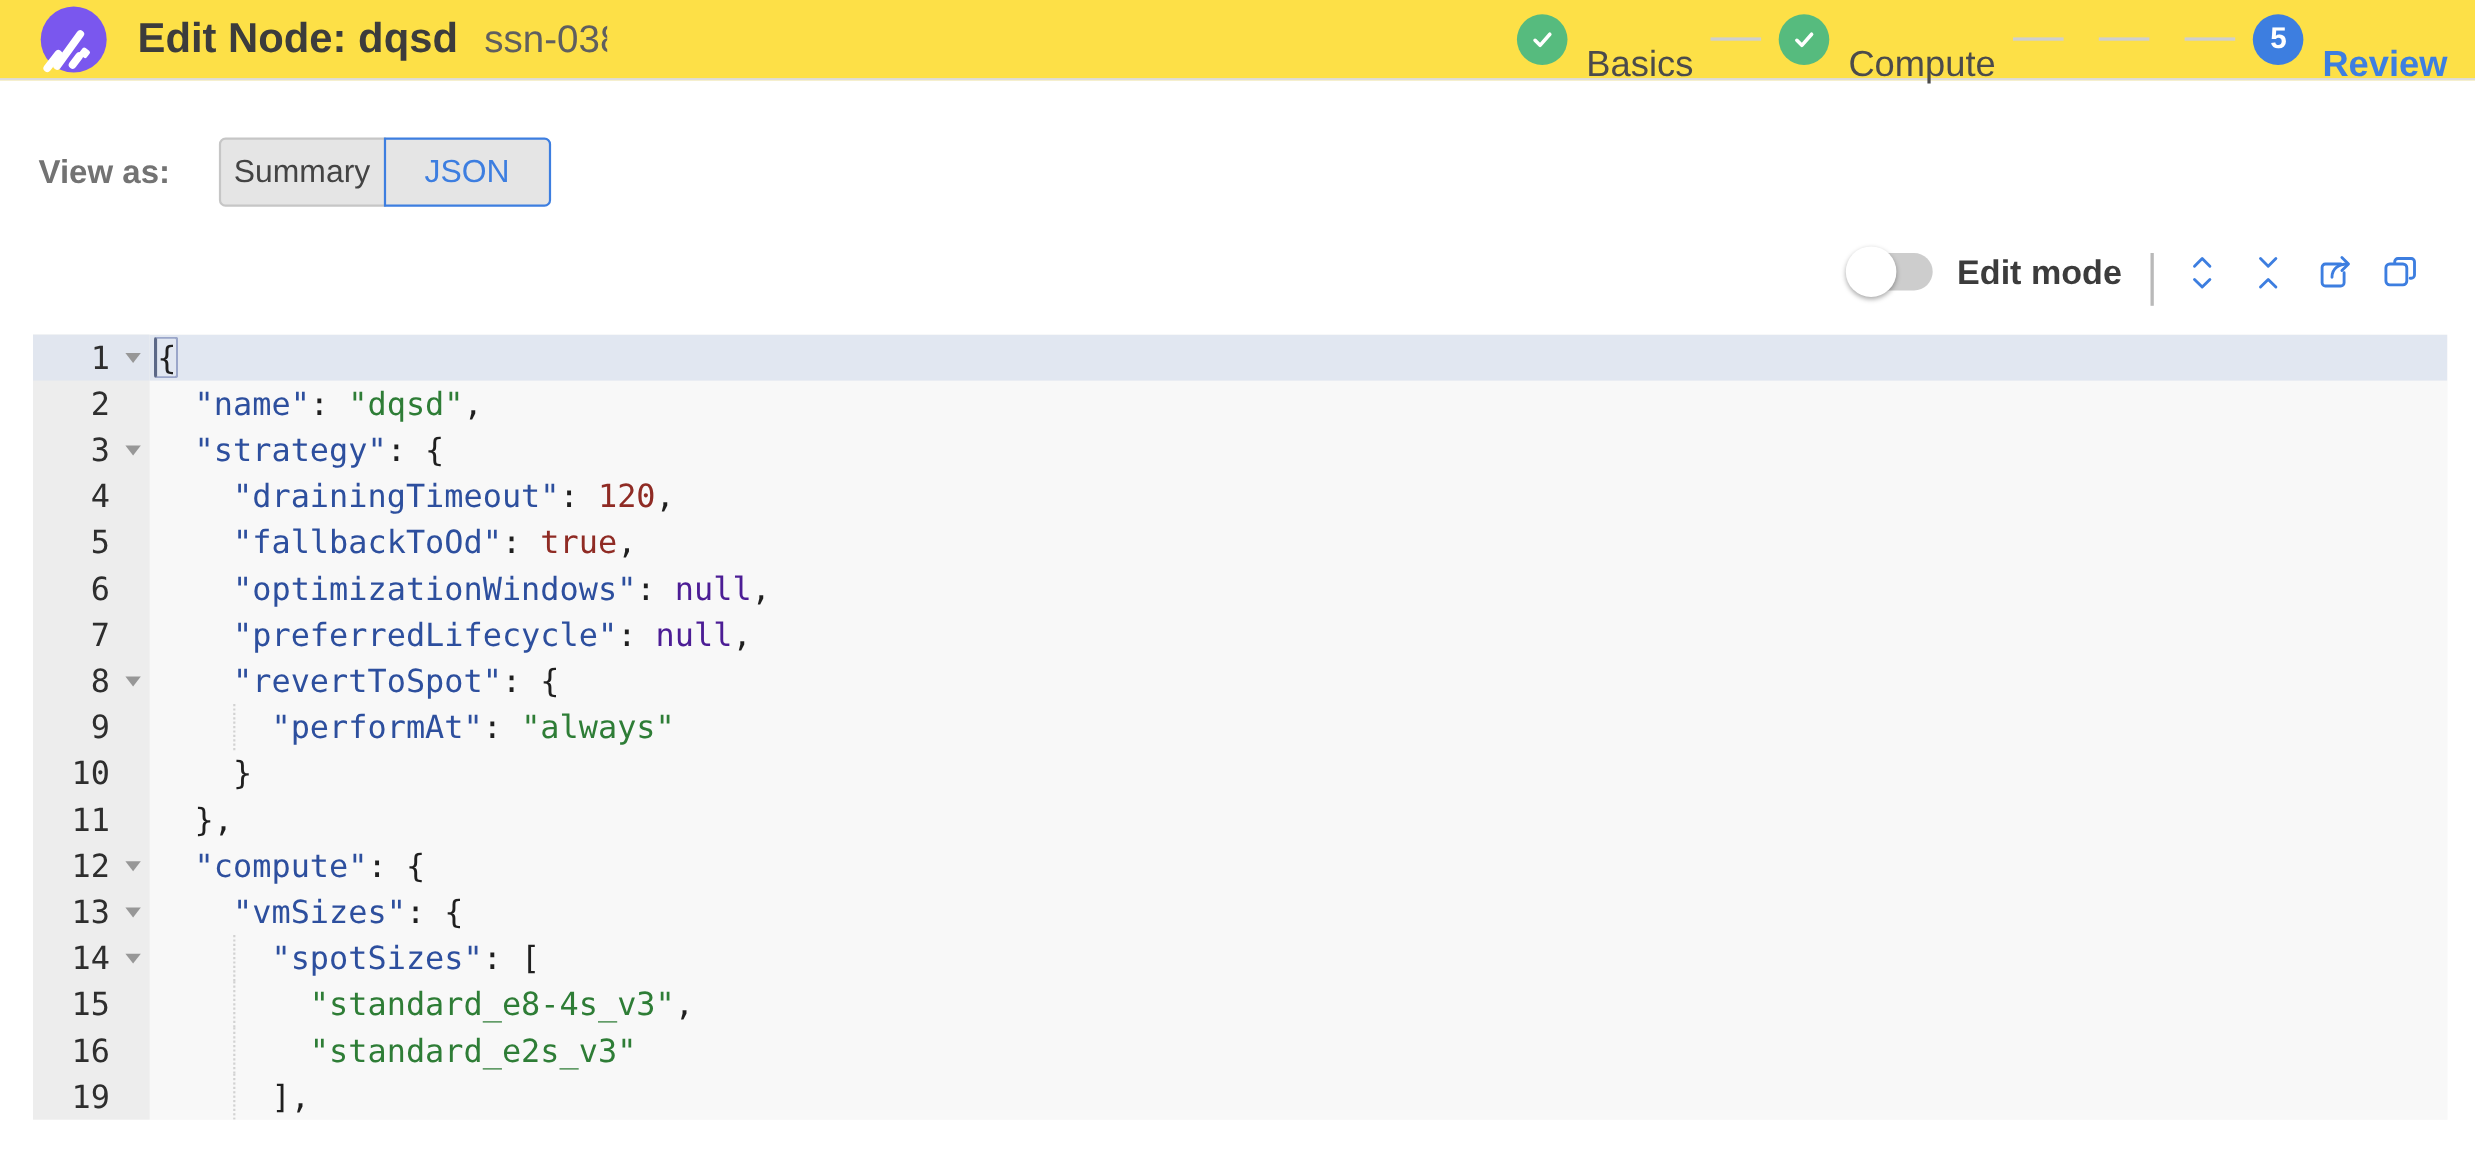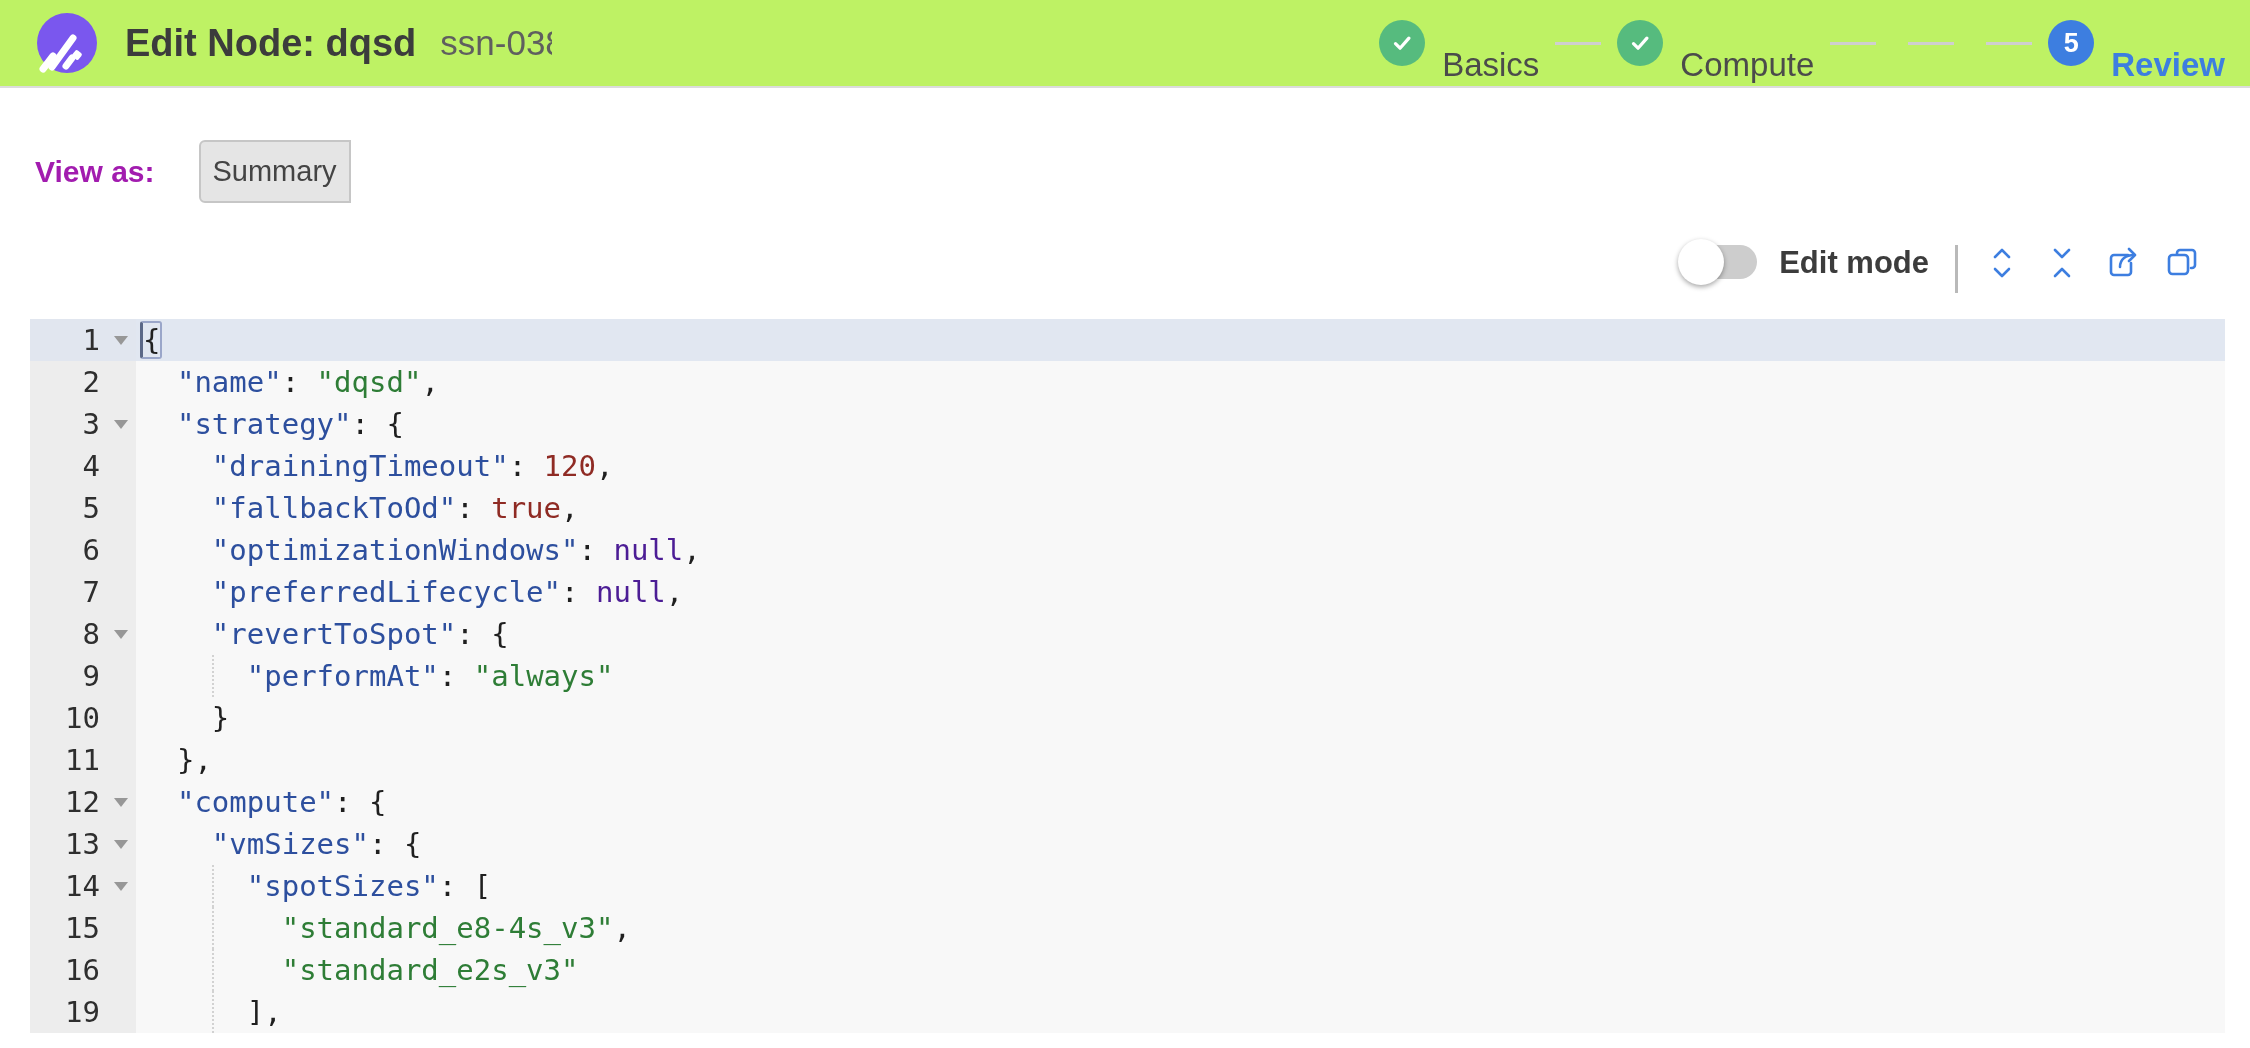--- a/index.html
+++ b/index.html
@@ -1,39 +1,39 @@
 <!DOCTYPE html>
 <html><head>
 <meta charset="utf-8">
 <style>
   * { margin: 0; padding: 0; box-sizing: border-box; }
   html, body { width: 2250px; height: 1048px; overflow: hidden; background: #fff;
                font-family: "Liberation Sans", sans-serif; }
 
   
-  .header { display: flex; align-items: center; height: 88px; padding: 0 25px 0 35px;
-            border-bottom: 2px solid #dcdcdc; background: #bef264; }
+  .header { display: flex; align-items: center; height: 73px; padding: 0 25px 0 35px;
+            border-bottom: 2px solid #dcdcdc; background: #fde047; }
   .logo { width: 64px; height: 64px; flex: none; margin-right: 26px; }
   .title { font-size: 38px; font-weight: 700; color: #3c3c3c; white-space: nowrap; }
   .subtitle { font-size: 35px; color: #5f5f5f; margin-left: 24px; white-space: nowrap;
               width: 112px; overflow: hidden; flex: none; }
   .stepper { margin-left: auto; display: flex; align-items: center; }
   .step { display: flex; align-items: center; }
   .step-circle { width: 46px; height: 46px; border-radius: 50%; flex: none;
                  display: flex; align-items: center; justify-content: center; }
   .step-circle.done { background: #56bb7e; }
   .step-circle.active { background: #3d7ee0; color: #fff; font-size: 27px; font-weight: 700; }
   .step-circle svg { width: 26px; height: 26px; }
   .step-label { font-size: 33px; color: #4b4b4b; margin-left: 17px; white-space: nowrap; margin-top: 44px; }
   .step.active .step-label { color: #3d7ee0; font-weight: 700; }
   .step-sep { width: 46px; height: 3px; background: #cfcfcf; margin: 0 16px; flex: none; }
 
   
   .viewas-row { display: flex; align-items: center; margin: 52px 0 0 35px; }
-  .viewas-label { font-size: 30px; font-weight: 700; color: #a21caf; margin-right: 44px; }
+  .viewas-label { font-size: 30px; font-weight: 700; color: #737373; margin-right: 44px; }
   .seg-btn { font-family: "Liberation Sans", sans-serif; font-size: 29px; font-weight: 400;
              background: #e5e5e5; padding: 13px 0; width: 152px; cursor: pointer; }
   .seg-btn.plain { color: #444; border: 2px solid #c6c6c6; border-radius: 6px 0 0 6px; }
   .seg-btn.selected { color: #3d7ee0; border: 2px solid #3d7ee0; border-radius: 0 6px 6px 0;
                       margin-left: -2px; position: relative; z-index: 1; }
 
   
   .toolbar-row { display: flex; align-items: flex-start; justify-content: flex-end;
                  margin: 42px 50px 26px 0; }
   .toggle { width: 76px; height: 34px; background: #cdcdcd; border-radius: 17px;
@@ -110,20 +110,21 @@
       <div class="step active">
         <div class="step-circle active">5</div>
         <span class="step-label">Review</span>
       </div>
     </nav>
 </header>
 
 <div class="viewas-row">
   <span class="viewas-label">View as:</span>
   <button class="seg-btn plain">Summary</button>
+  <button class="seg-btn selected">JSON</button>
 </div>
 
 <div class="toolbar-row">
   <div class="toggle">
     <div class="toggle-knob"></div>
   </div>
   <span class="editmode-label">Edit mode</span>
   <div class="v-divider"></div>
 
   <button class="icon-btn" style="margin-left:0">

